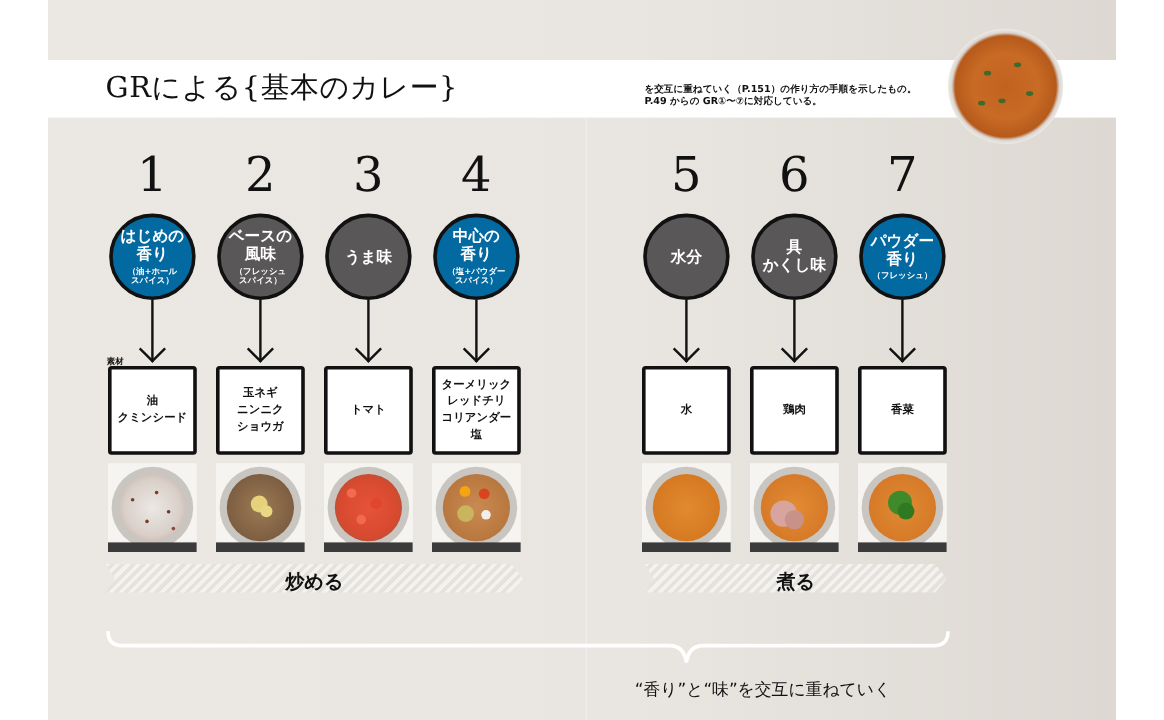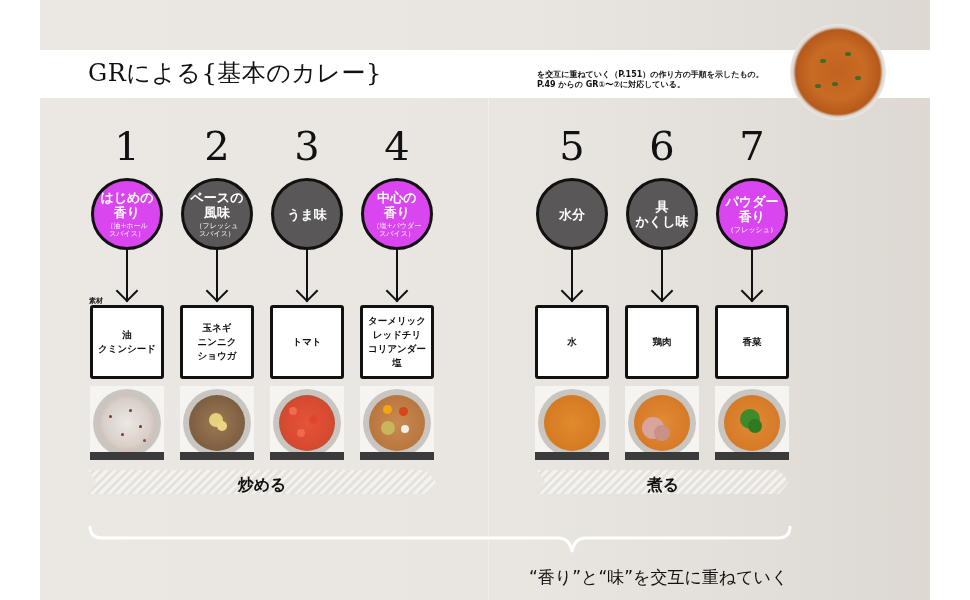--- a/index.html
+++ b/index.html
@@ -7,39 +7,39 @@
   .page{position:absolute;left:40px;top:0;width:890px;height:600px;background:linear-gradient(90deg,#ebe8e3 0%,#e9e6e1 55%,#ddd8d2 100%);}
   .header-band{position:absolute;left:40px;top:50px;width:890px;height:48px;background:#ffffff;}
   .title{position:absolute;left:88px;top:57px;font-family:"DejaVu Serif",serif;font-size:24px;color:#111;letter-spacing:0.5px;white-space:nowrap;}
   .note{position:absolute;left:537px;top:70px;font-size:8px;line-height:10px;color:#111;font-weight:bold;white-space:nowrap;}
   .pot-photo{position:absolute;left:790px;top:24px;width:96px;height:96px;border-radius:50%;
     background:radial-gradient(circle at 50% 50%,#c2621f 0%,#c86b25 40%,#b65a1c 62%,#d9d4ce 66%,#f3f1ee 72%,#c9c3bc 80%,rgba(0,0,0,0) 82%);}
   .pot-photo .herb{position:absolute;width:6px;height:4px;background:#3e6a2a;border-radius:50%;}
   .num{position:absolute;top:124px;width:70px;text-align:center;font-family:"DejaVu Serif",serif;font-size:40px;line-height:44px;color:#111;}
   .circle{position:absolute;top:178px;width:72px;height:72px;border-radius:50%;border:3px solid #111;box-sizing:border-box;color:#fff;
     display:flex;flex-direction:column;align-items:center;justify-content:center;text-align:center;}
-  .circle.red{background:#d946ef;}
+  .circle.red{background:#0369a1;}
   .circle.gray{background:#595757;}
   .circle .main{font-size:13px;line-height:15px;font-weight:bold;}
-  .circle .sub{font-size:7px;line-height:8px;font-weight:normal;margin-top:2px;}
+  .circle .sub{font-size:7px;line-height:8px;font-weight:bold;margin-top:2px;}
   .stem{position:absolute;top:250px;width:2px;height:50px;background:#111;}
   .arrowhead{position:absolute;top:283px;width:16px;height:16px;border-right:2px solid #111;border-bottom:2px solid #111;transform:rotate(45deg);box-sizing:border-box;}
   .label-sozai{position:absolute;left:89px;top:296px;font-size:7px;font-weight:bold;color:#111;}
   .box{position:absolute;top:305px;width:74px;height:74px;background:#fff;border:3px solid #111;border-radius:3px;box-sizing:border-box;
     display:flex;align-items:center;justify-content:center;text-align:center;font-size:9.5px;line-height:14px;font-weight:bold;color:#111;white-space:pre-line;}
   .photo{position:absolute;top:386px;width:74px;height:74px;background:#f6f4f1;overflow:hidden;}
   .photo .pan{position:absolute;left:3px;top:3px;width:68px;height:68px;border-radius:50%;background:#c9c6c2;}
   .photo .fill{position:absolute;left:9px;top:9px;width:56px;height:56px;border-radius:50%;}
   .photo .base{position:absolute;left:0;bottom:0;width:74px;height:8px;background:#3b3b3b;}
   .dot{position:absolute;border-radius:50%;}
   .chev-band{position:absolute;top:470px;height:24px;
     background:repeating-linear-gradient(135deg,#f4f2ef 0 3px,#e5e1dc 3px 6px);
     clip-path:polygon(0 0,calc(100% - 10px) 0,100% 50%,calc(100% - 10px) 100%,0 100%,8px 50%);}
   .chev-label{position:absolute;top:475px;font-size:16px;font-weight:bold;color:#111;text-align:center;}
-  .caption{position:absolute;left:529px;top:566px;font-size:17px;color:#111;white-space:nowrap;}
+  .caption{position:absolute;left:529px;top:566px;font-size:14px;color:#111;white-space:nowrap;}
   .gutter{position:absolute;left:488px;top:98px;width:1px;height:502px;background:rgba(255,255,255,0.35);}
 </style>
 </head>
 <body>
 
 <div class="page"></div>
 <div class="header-band"></div>
 <div class="gutter"></div>
 
 <div class="title">GRによる{基本のカレー}</div>

